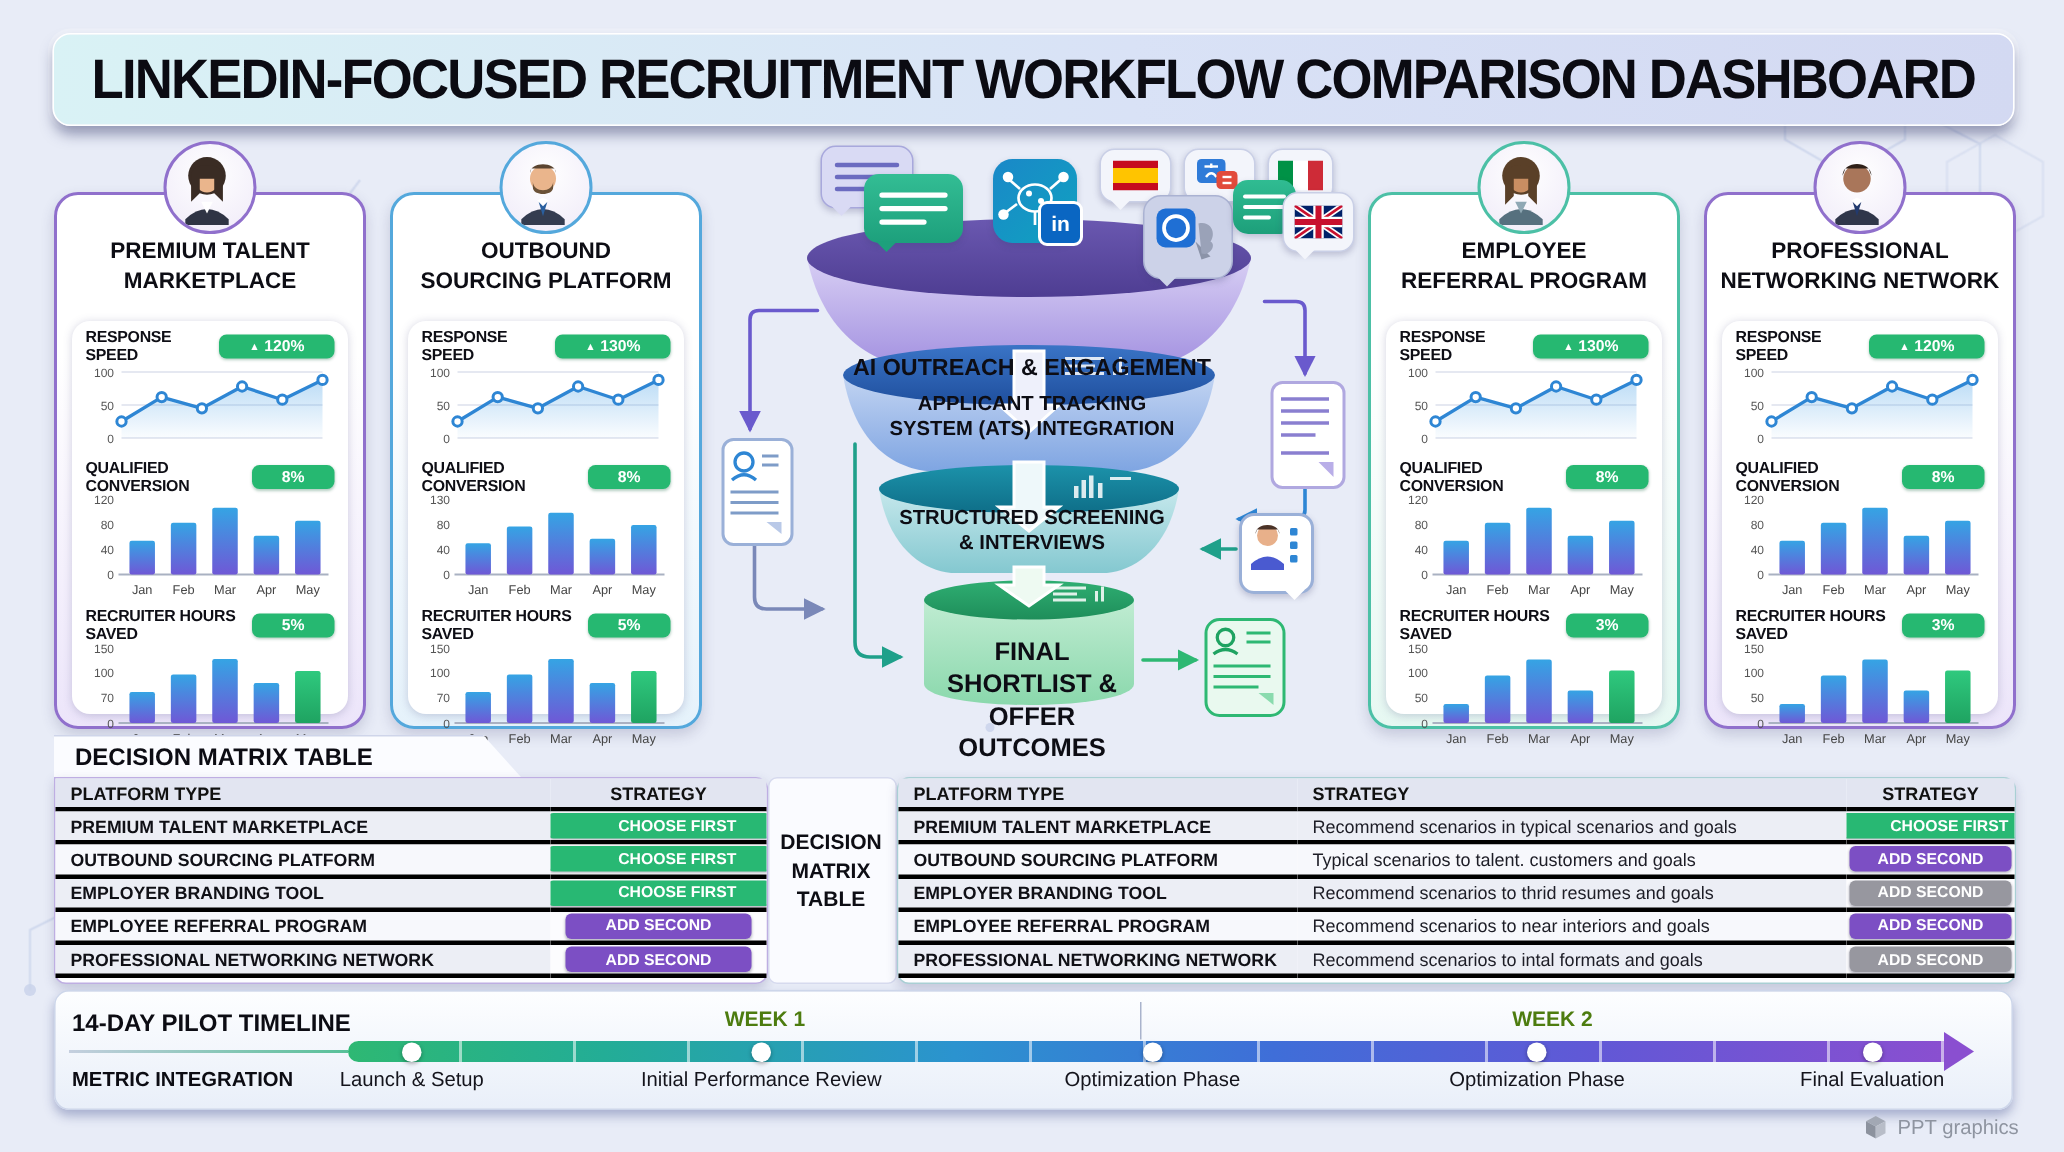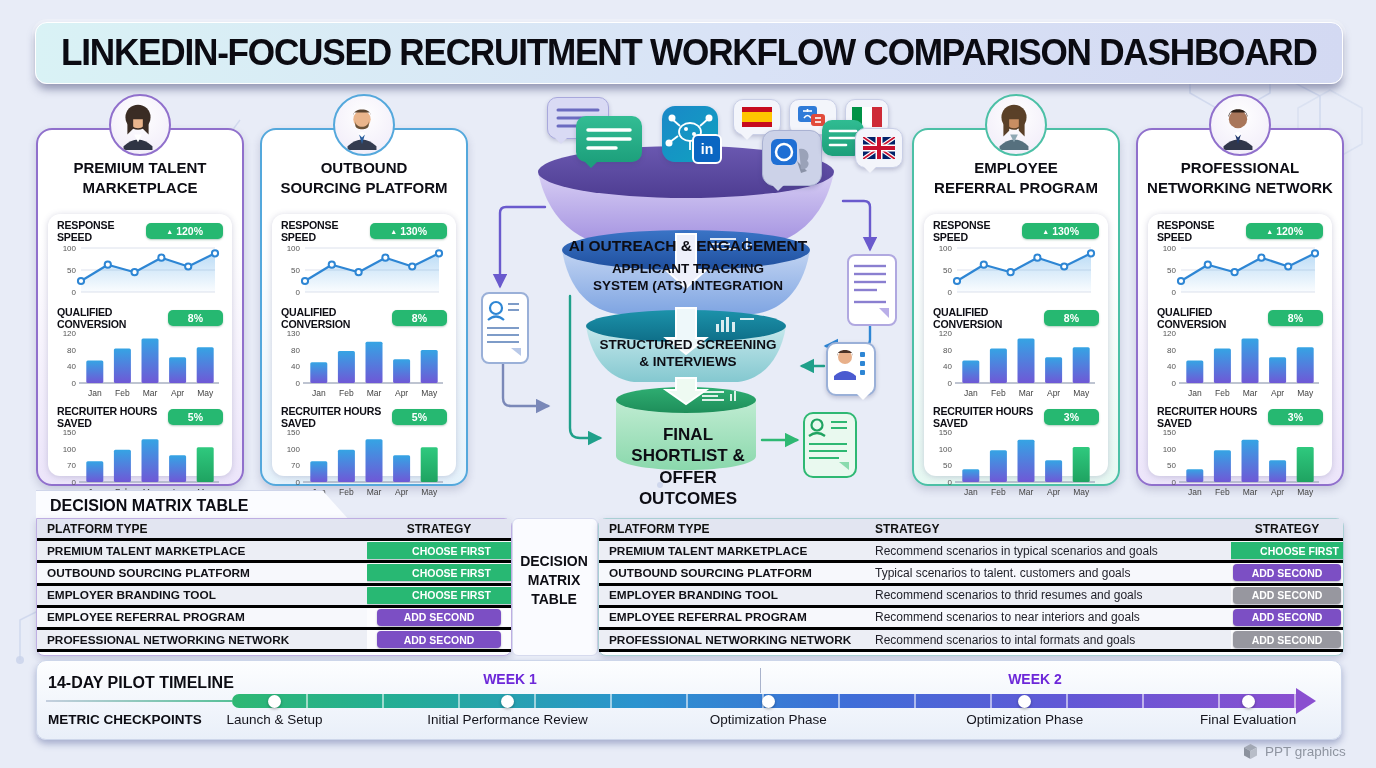--- a/index.html
+++ b/index.html
@@ -77,21 +77,21 @@
   .tl-title{left:48px;top:674px;font-size:16px;font-weight:800;color:#0c0c13;}
   .tl-sub{left:48px;top:712px;font-size:13.5px;font-weight:800;color:#0c0c13;}
   .tl-line{left:46px;top:700px;width:186px;height:2px;background:linear-gradient(90deg,#c5cfdf,#57c098);}
   .tl-bar{left:232px;top:694px;width:1064px;height:14px;border-radius:8px 0 0 8px;
     background:linear-gradient(90deg,#2eb873 0%,#23ad96 16%,#2b93cf 38%,#3f6ed8 58%,#6158d6 78%,#8a4fd0 100%);}
   .tl-seps{left:232px;top:694px;width:1064px;height:14px;
     background:repeating-linear-gradient(90deg,transparent 0px,transparent 74px,rgba(255,255,255,.55) 74px,rgba(255,255,255,.55) 76px);}
   .tl-arrow{left:1296px;top:688px;width:0;height:0;border-top:13px solid transparent;border-bottom:13px solid transparent;border-left:20px solid #8a4fd0;}
   .tl-dot{position:absolute;top:695px;width:13px;height:13px;border-radius:50%;background:#fff;box-shadow:0 1px 3px rgba(0,0,0,.35);}
   .tl-label{position:absolute;top:712px;width:240px;text-align:center;font-size:13.5px;color:#14141c;}
-  .week{position:absolute;top:671px;width:120px;text-align:center;font-weight:800;font-size:14px;color:#6d28d9;}
+  .week{position:absolute;top:671px;width:120px;text-align:center;font-weight:800;font-size:14px;color:#4d7c0f;}
   .week-div{left:760px;top:668px;width:1px;height:25px;background:#a9b3cc;}
 
   .footer{left:1242px;top:743px;display:flex;align-items:center;gap:6px;color:#8e94a0;font-size:13.5px;}
 </style>
 </head>
 <body>
 
 <div id="app">
 
   <svg class="abs" style="left:0;top:0;" width="1376" height="768">
@@ -920,21 +920,21 @@
         <div class="cell plat">PROFESSIONAL NETWORKING NETWORK</div>
         <div class="cell desc">Recommend scenarios to intal formats and goals</div>
         <div class="cell badge-cell">
           <span class="sbadge gray" style="min-width:96px;">ADD SECOND</span>
         </div>
       </div>
   </div>
 
   <div class="abs tl-panel"></div>
   <div class="abs tl-title">14-DAY PILOT TIMELINE</div>
-  <div class="abs tl-sub">METRIC CHECKPOINTS</div>
+  <div class="abs tl-sub">METRIC INTEGRATION</div>
   <div class="abs tl-line"></div>
   <div class="abs tl-bar"></div>
   <div class="abs tl-seps"></div>
   <div class="abs tl-arrow"></div>
   <div class="abs week" style="left:450px;">WEEK 1</div>
   <div class="abs week" style="left:975px;">WEEK 2</div>
   <div class="abs week-div"></div>
 
   <div class="abs footer">
     <svg width="17" height="17" viewBox="0 0 17 17">

